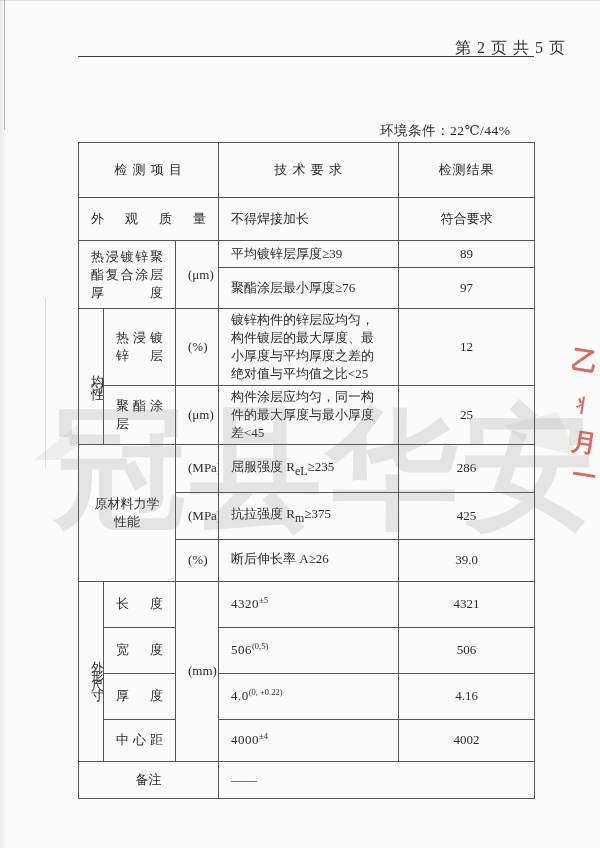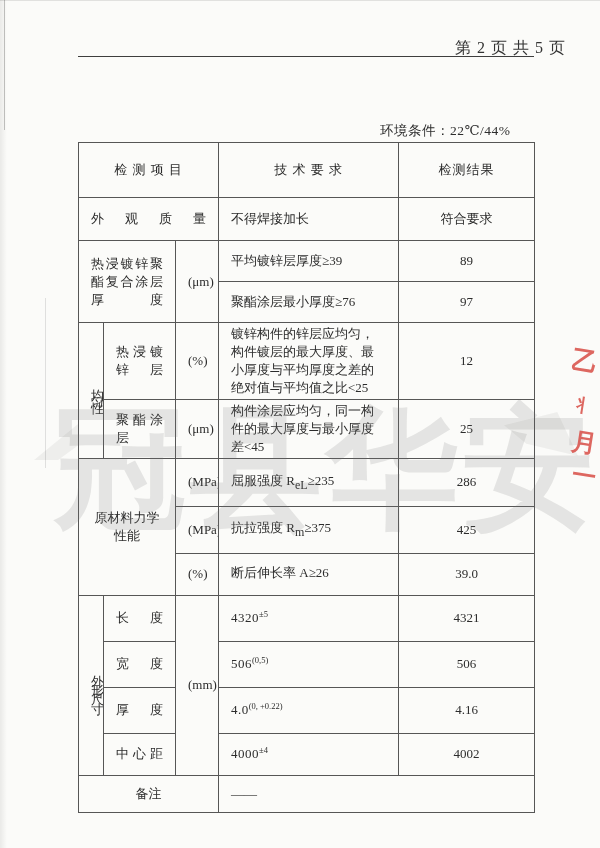--- a/index.html
+++ b/index.html
@@ -96,21 +96,21 @@
       <td class="th-cell">技 术 要 求</td>
       <td class="th-cell">检测结果</td>
     </tr>
 
     <tr style="height:43px">
       <td colspan="3" class="jl">外观质量</td>
       <td class="req">不得焊接加长</td>
       <td class="res">符合要求</td>
     </tr>
 
-    <tr style="height:41px">
+    <tr style="height:27px">
       <td colspan="2" rowspan="2" class="jl">热浸镀锌聚酯复合涂层厚度</td>
       <td rowspan="2" class="unit">(μm)</td>
       <td class="req">平均镀锌层厚度≥39</td>
       <td class="res">89</td>
     </tr>
     <tr style="height:41px">
       <td class="req">聚酯涂层最小厚度≥76</td>
       <td class="res">97</td>
     </tr>
 

